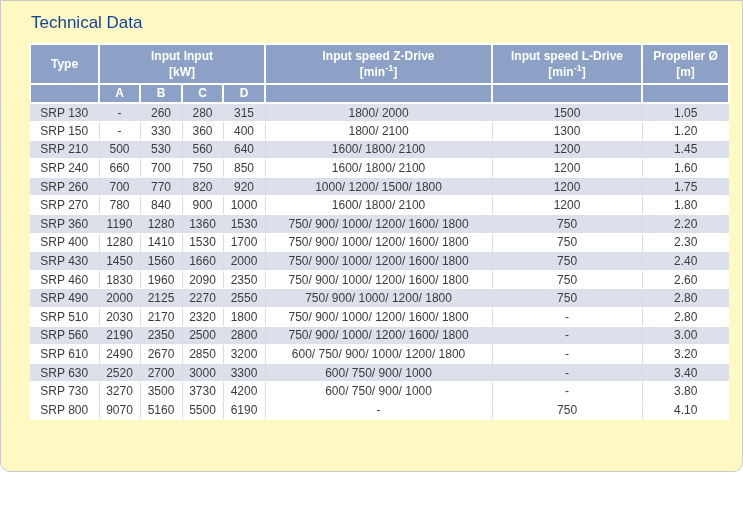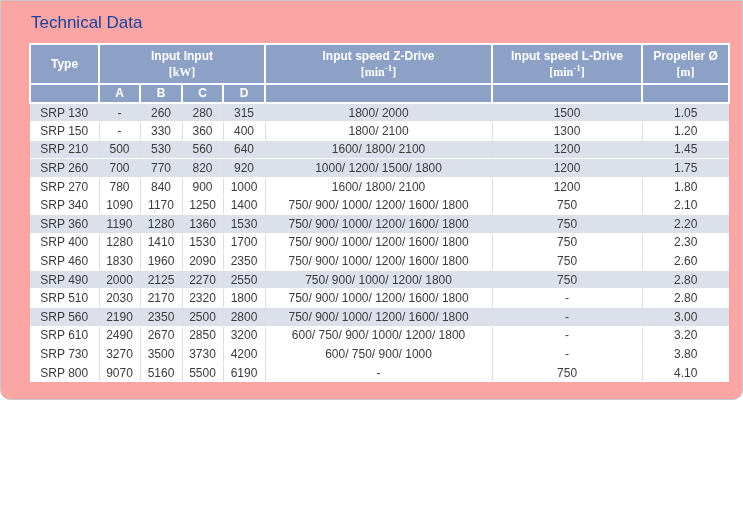--- a/index.html
+++ b/index.html
@@ -8,22 +8,22 @@
     --header-text:#ffffff;
     --alt-row-bg:#dce0eb;
     --grid-line:#d9dce5;
     --text-color:#3b3b3b;
     --frame-border:#c9c9c9;
   }
   *{box-sizing:border-box;}
   html,body{margin:0;padding:0;background:#ffffff;}
   body{font-family:"Liberation Sans", sans-serif;}
   .page{
-    width:743px;height:400px;
-    background:#fca5a5;
+    width:743px;height:472px;
+    background:#fef9c3;
     border:1px solid var(--frame-border);
     border-radius:0 0 10px 10px;
     overflow:hidden;
     position:relative;
   }
   .title{
     margin:12px 0 0 30px;
     font-size:17px;
     font-weight:400;
     color:var(--title-color);
@@ -40,21 +40,21 @@
     font-size:12px;
     font-weight:700;
     text-align:center;
     vertical-align:middle;
     border:2px solid #ffffff;
     padding:0;
     line-height:1.35;
   }
   table.tech thead tr.hrow1 th{height:40px;}
   table.tech thead tr.hrow2 th{height:19px;}
-  table.tech thead th .l2{font-weight:700;font-family:Liberation Serif, serif;}
+  table.tech thead th .l2{font-weight:700;}
   table.tech thead th sup{
     font-size:9px;
     font-weight:700;
     vertical-align:super;
     line-height:0;
   }
   table.tech tbody td{
     font-size:12px;
     color:var(--text-color);
     text-align:center;
@@ -143,69 +143,79 @@
         <tr class="alt">
           <td>SRP 210</td>
           <td>500</td>
           <td>530</td>
           <td>560</td>
           <td>640</td>
           <td>1600/ 1800/ 2100</td>
           <td>1200</td>
           <td>1.45</td>
         </tr>
+        <tr>
+          <td>SRP 240</td>
+          <td>660</td>
+          <td>700</td>
+          <td>750</td>
+          <td>850</td>
+          <td>1600/ 1800/ 2100</td>
+          <td>1200</td>
+          <td>1.60</td>
+        </tr>
         <tr class="alt">
           <td>SRP 260</td>
           <td>700</td>
           <td>770</td>
           <td>820</td>
           <td>920</td>
           <td>1000/ 1200/ 1500/ 1800</td>
           <td>1200</td>
           <td>1.75</td>
         </tr>
         <tr>
           <td>SRP 270</td>
           <td>780</td>
           <td>840</td>
           <td>900</td>
           <td>1000</td>
           <td>1600/ 1800/ 2100</td>
           <td>1200</td>
           <td>1.80</td>
         </tr>
-        <tr>
-          <td>SRP 340</td>
-          <td>1090</td>
-          <td>1170</td>
-          <td>1250</td>
-          <td>1400</td>
-          <td>750/ 900/ 1000/ 1200/ 1600/ 1800</td>
-          <td>750</td>
-          <td>2.10</td>
-        </tr>
         <tr class="alt">
           <td>SRP 360</td>
           <td>1190</td>
           <td>1280</td>
           <td>1360</td>
           <td>1530</td>
           <td>750/ 900/ 1000/ 1200/ 1600/ 1800</td>
           <td>750</td>
           <td>2.20</td>
         </tr>
         <tr>
           <td>SRP 400</td>
           <td>1280</td>
           <td>1410</td>
           <td>1530</td>
           <td>1700</td>
           <td>750/ 900/ 1000/ 1200/ 1600/ 1800</td>
           <td>750</td>
           <td>2.30</td>
+        </tr>
+        <tr class="alt">
+          <td>SRP 430</td>
+          <td>1450</td>
+          <td>1560</td>
+          <td>1660</td>
+          <td>2000</td>
+          <td>750/ 900/ 1000/ 1200/ 1600/ 1800</td>
+          <td>750</td>
+          <td>2.40</td>
         </tr>
         <tr>
           <td>SRP 460</td>
           <td>1830</td>
           <td>1960</td>
           <td>2090</td>
           <td>2350</td>
           <td>750/ 900/ 1000/ 1200/ 1600/ 1800</td>
           <td>750</td>
           <td>2.60</td>
@@ -243,20 +253,30 @@
         <tr>
           <td>SRP 610</td>
           <td>2490</td>
           <td>2670</td>
           <td>2850</td>
           <td>3200</td>
           <td>600/ 750/ 900/ 1000/ 1200/ 1800</td>
           <td>-</td>
           <td>3.20</td>
         </tr>
+        <tr class="alt">
+          <td>SRP 630</td>
+          <td>2520</td>
+          <td>2700</td>
+          <td>3000</td>
+          <td>3300</td>
+          <td>600/ 750/ 900/ 1000</td>
+          <td>-</td>
+          <td>3.40</td>
+        </tr>
         <tr>
           <td>SRP 730</td>
           <td>3270</td>
           <td>3500</td>
           <td>3730</td>
           <td>4200</td>
           <td>600/ 750/ 900/ 1000</td>
           <td>-</td>
           <td>3.80</td>
         </tr>

